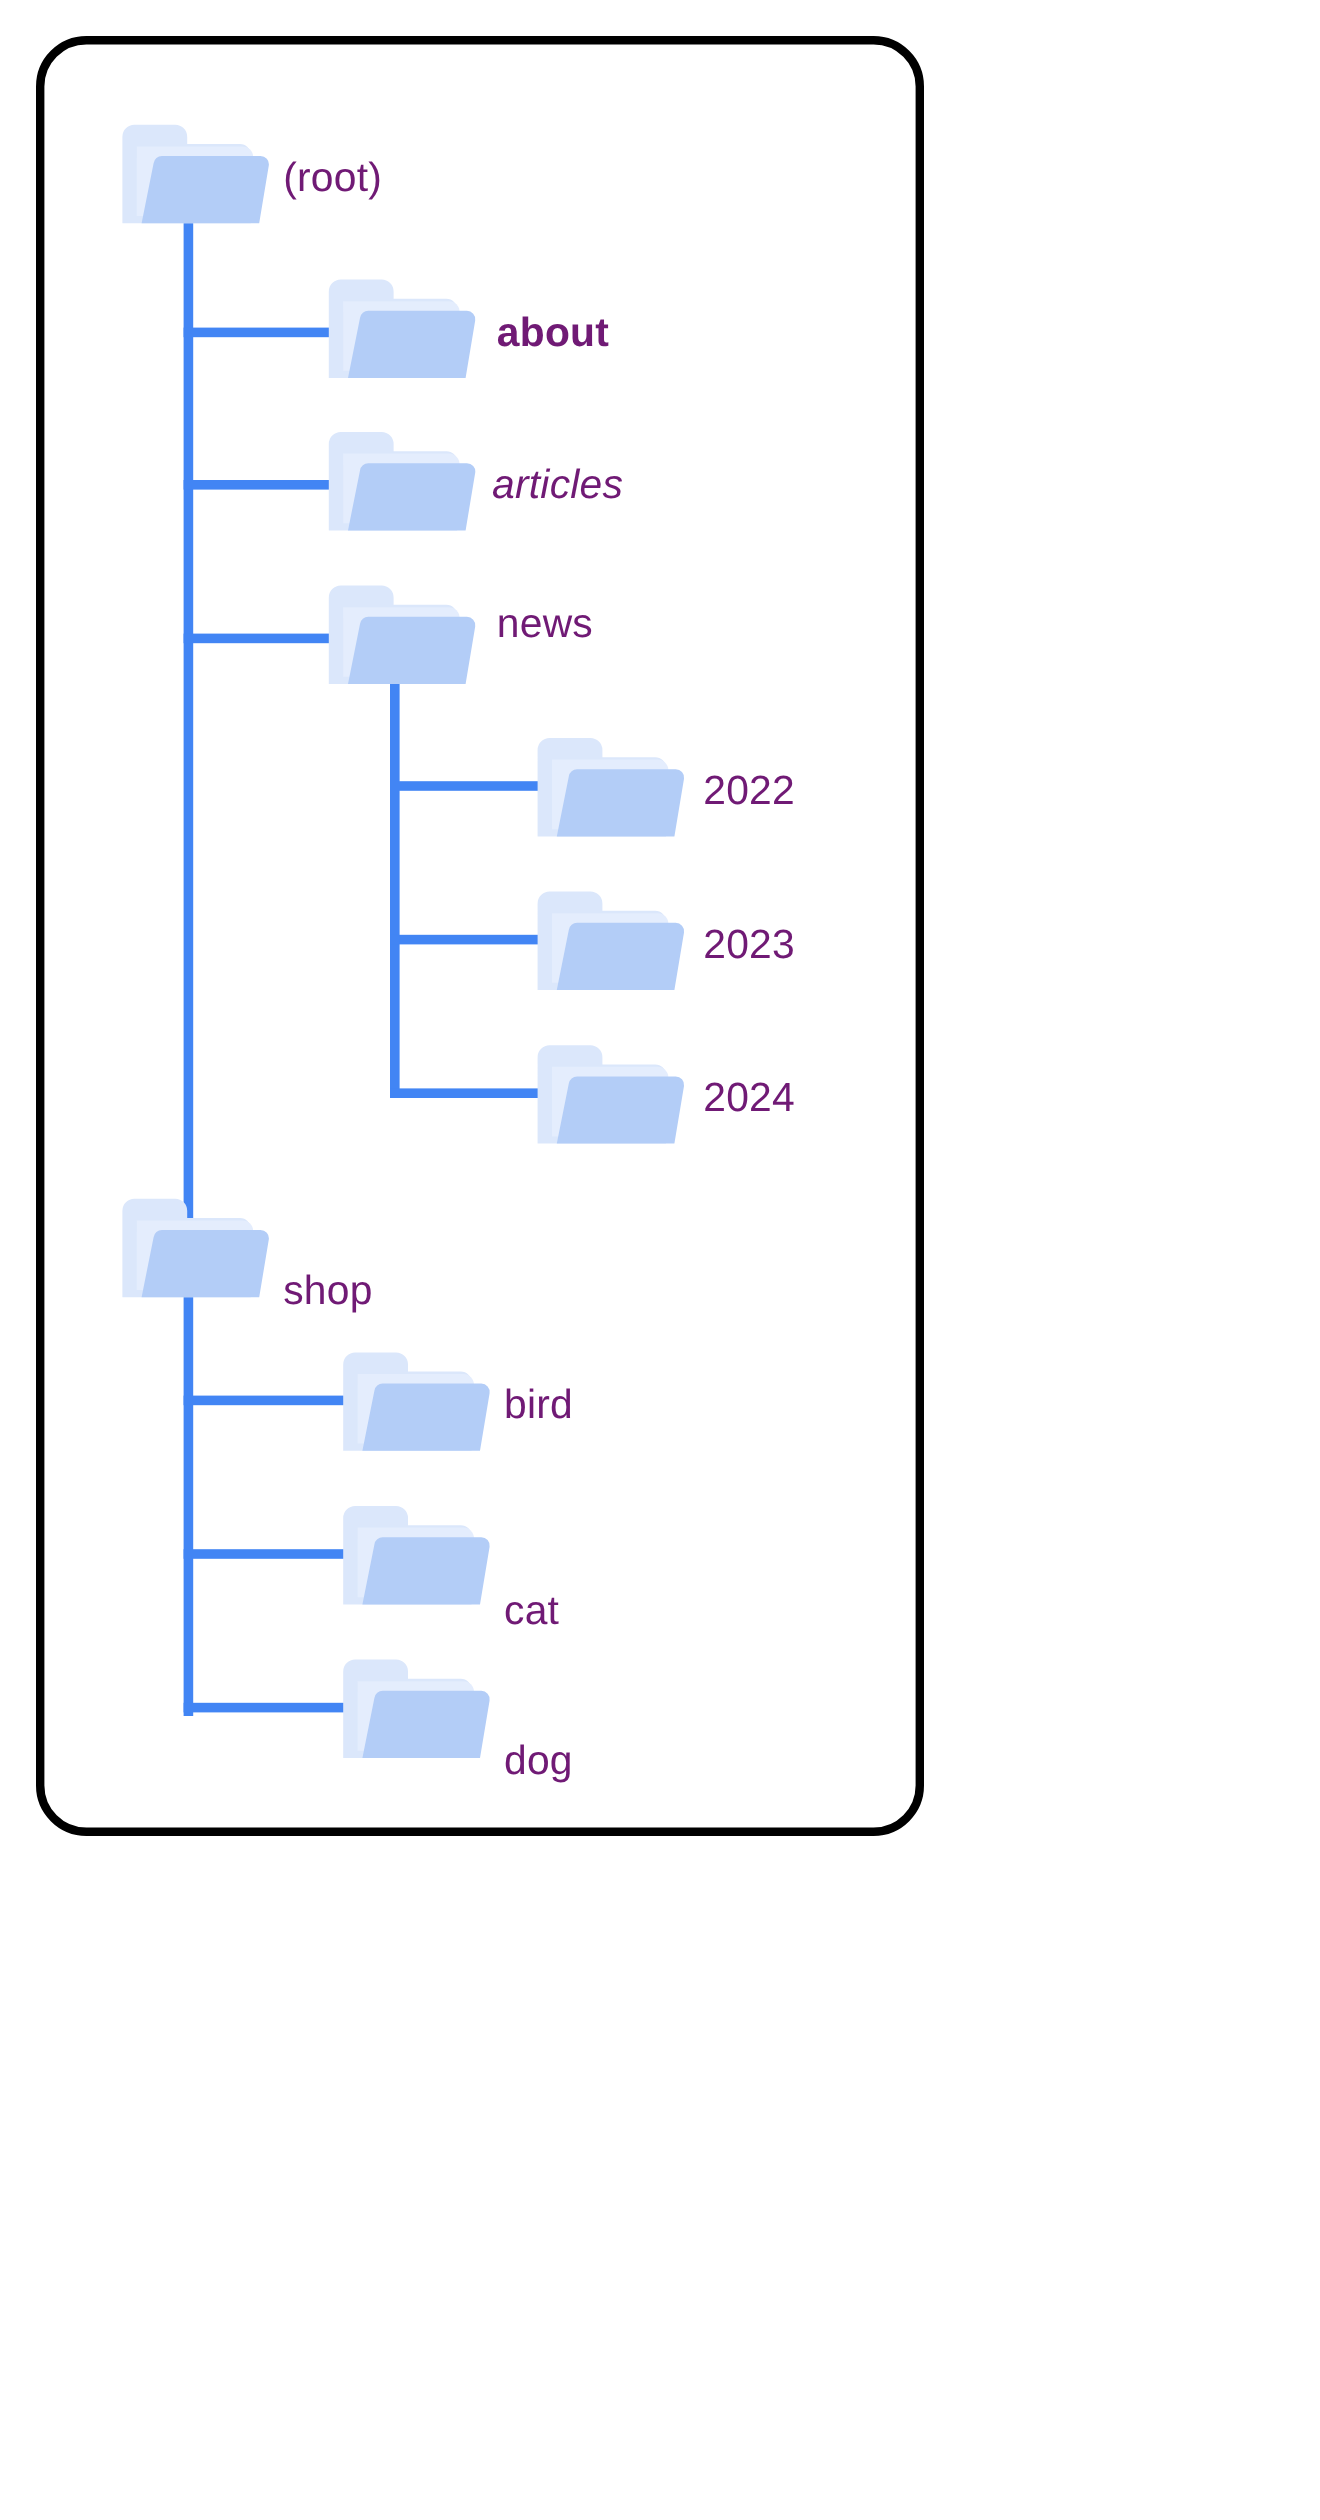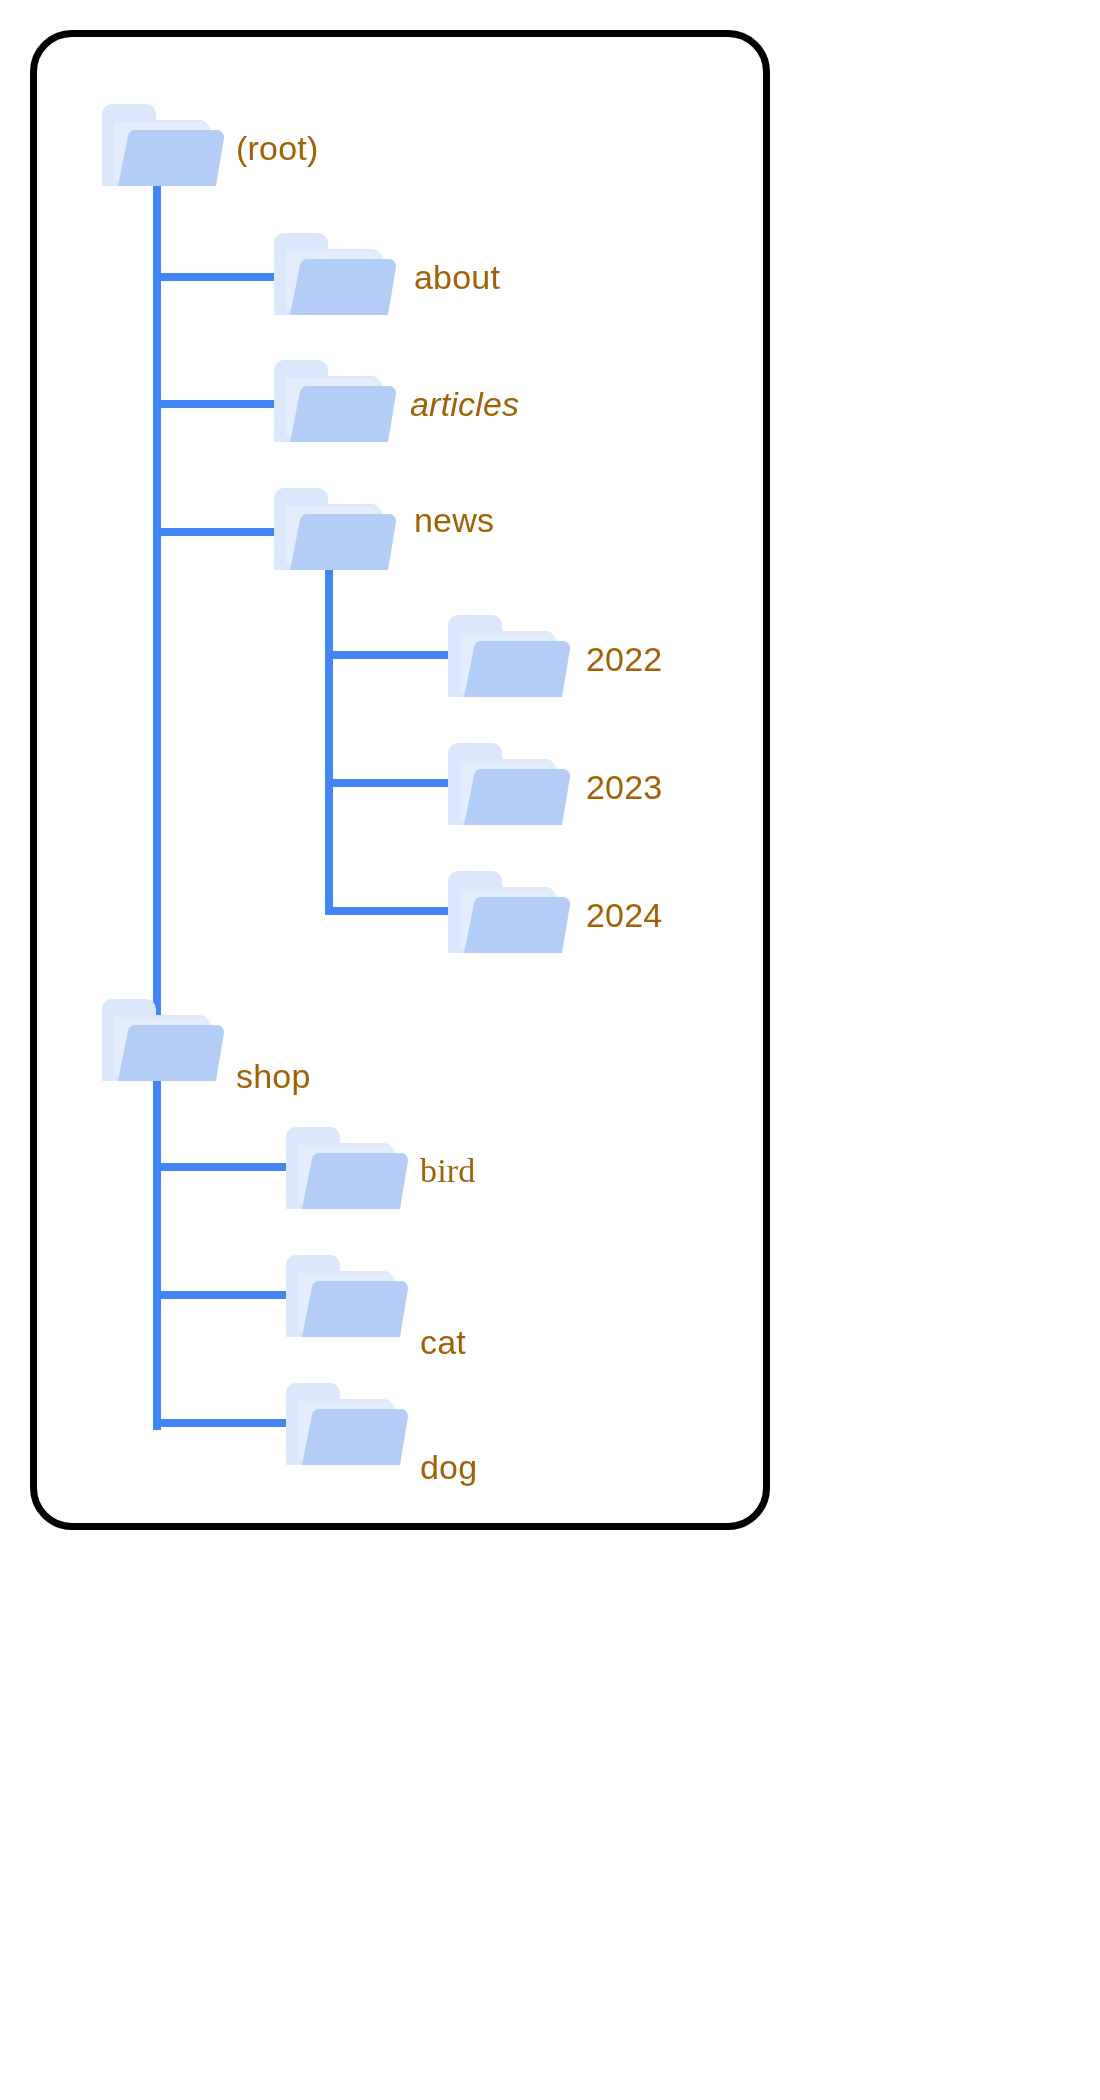--- a/index.html
+++ b/index.html
@@ -38,21 +38,21 @@
     position: absolute;
     left: 0;
     top: 0;
     width: 1100px;
     height: 2100px;
     overflow: visible;
   }
 
   .node-label {
     position: absolute;
-    color: #a16207;
+    color: #701a75;
     font-family: "Liberation Sans", sans-serif;
     font-size: 34px;
     font-weight: 400;
     letter-spacing: 0.2px;
     white-space: nowrap;
     line-height: 1;
     transform: translateY(-50%);
   }
 </style>
 </head>
@@ -110,24 +110,24 @@
       <use href="#folder-glyph" x="446" y="739"></use>
       <use href="#folder-glyph" x="446" y="867"></use>
       <use href="#folder-glyph" x="100" y="995"></use>
       <use href="#folder-glyph" x="284" y="1123"></use>
       <use href="#folder-glyph" x="284" y="1251"></use>
       <use href="#folder-glyph" x="284" y="1379"></use>
     </g>
   </svg>
 
   <div class="node-label" style="left:236px; top:148px;">(root)</div>
-  <div class="node-label" style="left:414px; top:277px;">about</div>
+  <div class="node-label" style="left:414px; top:277px;font-weight:bold;">about</div>
   <div class="node-label" style="left:410px; top:404px;font-style:italic;">articles</div>
   <div class="node-label" style="left:414px; top:520px;">news</div>
   <div class="node-label" style="left:586px; top:659px;">2022</div>
   <div class="node-label" style="left:586px; top:787px;">2023</div>
   <div class="node-label" style="left:586px; top:915px;">2024</div>
   <div class="node-label" style="left:236px; top:1043px;margin-top:33px;">shop</div>
-  <div class="node-label" style="left:420px; top:1171px;font-family:Liberation Serif, serif;">bird</div>
+  <div class="node-label" style="left:420px; top:1171px;">bird</div>
   <div class="node-label" style="left:420px; top:1342px;">cat</div>
   <div class="node-label" style="left:420px; top:1427px;margin-top:40px;">dog</div>
 
 </div>
 
 </body></html>

